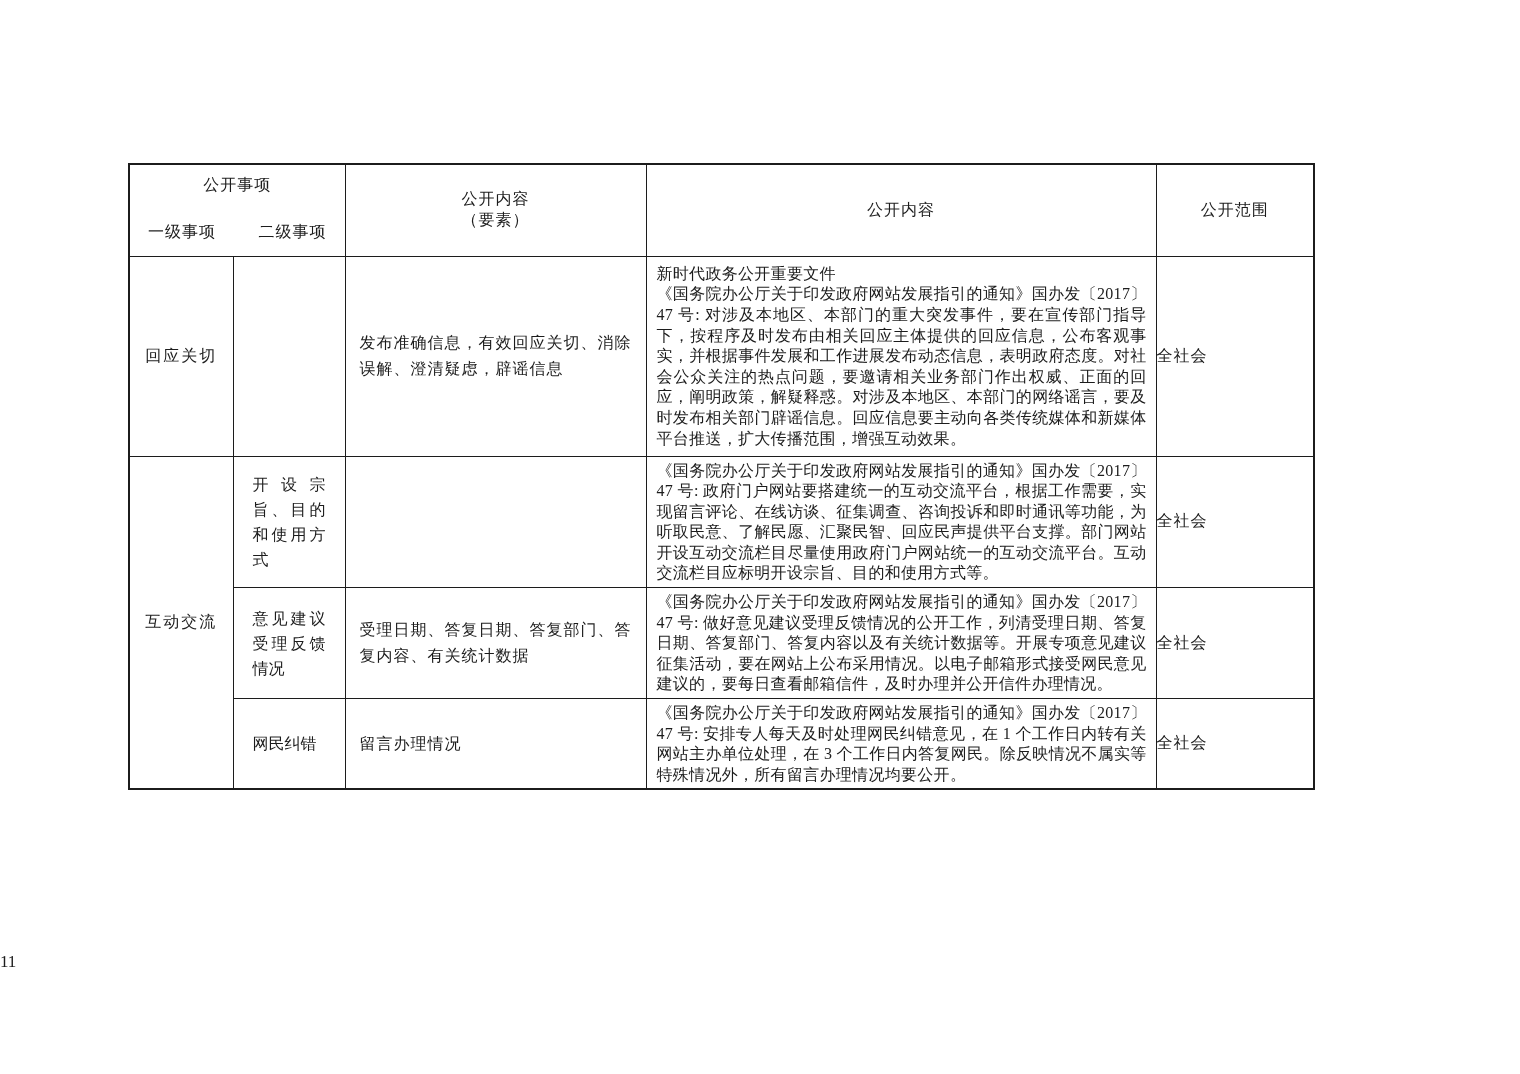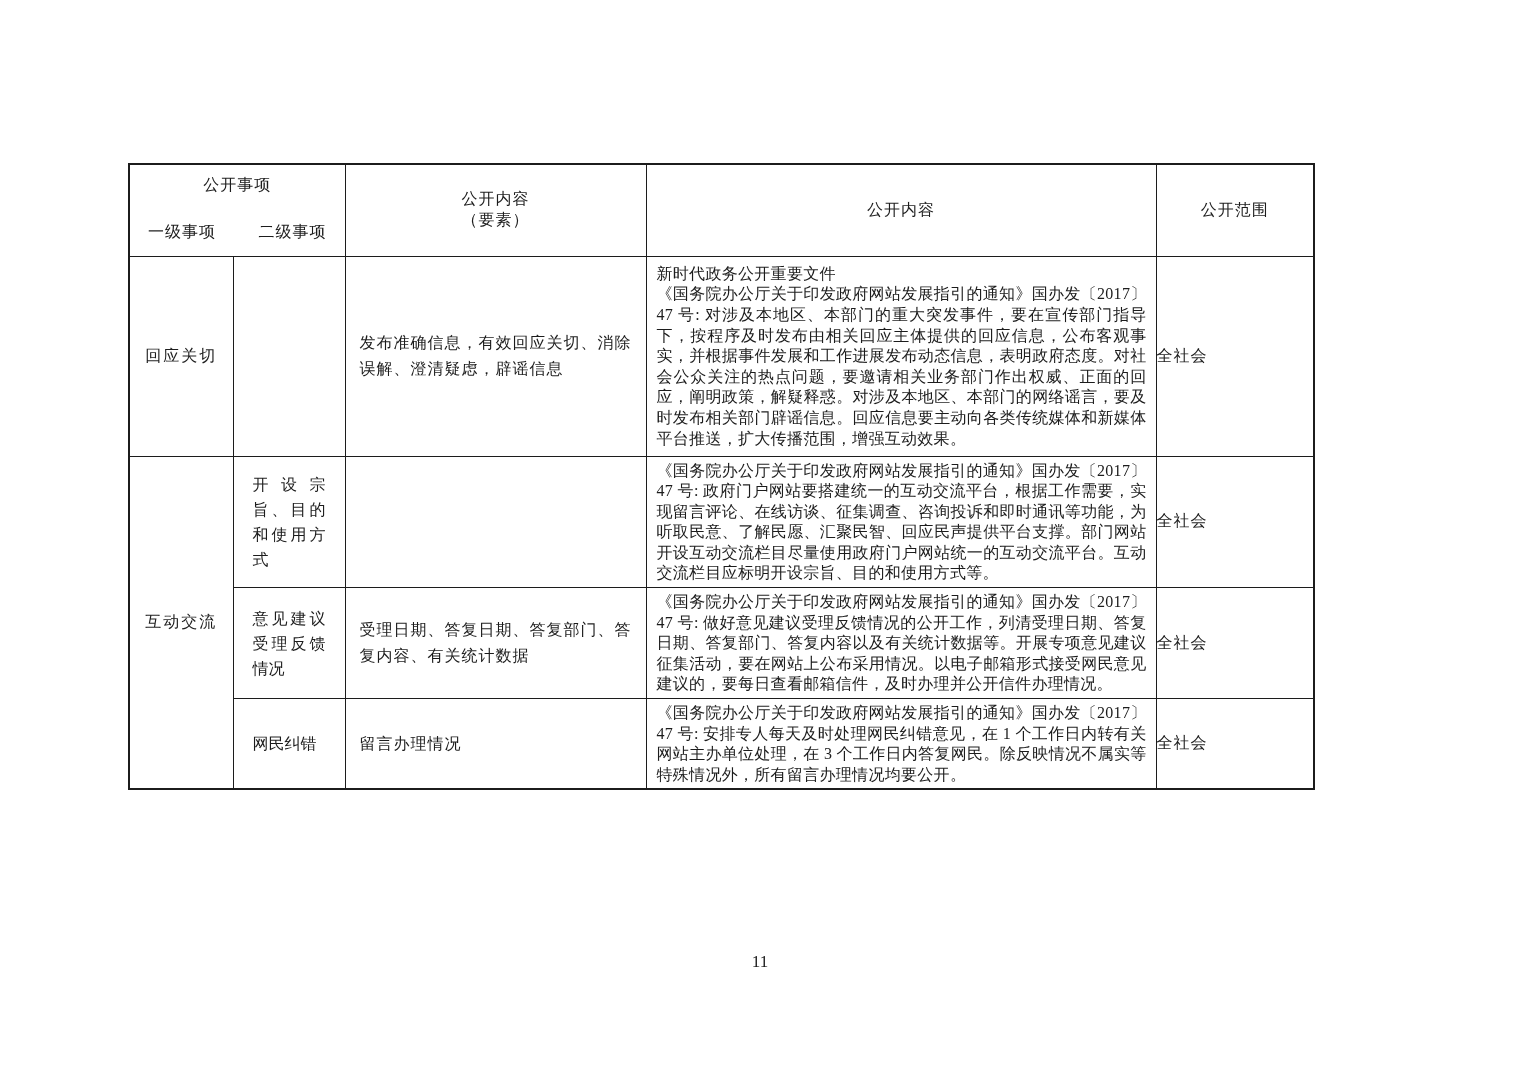--- a/index.html
+++ b/index.html
@@ -76,21 +76,21 @@
   }
   td.cell-scope {
     text-align: left;
     letter-spacing: 1px;
   }
   .page-number {
     position: absolute;
     top: 952px;
     left: 0;
     width: 100%;
-    text-align: center;
+    text-align: left;
     font-size: 17px;
   }
 </style>
 </head>
 <body>
 
 <div class="doc-table-wrap">
   <table class="doc-table">
     <colgroup>
       <col style="width:104px">

